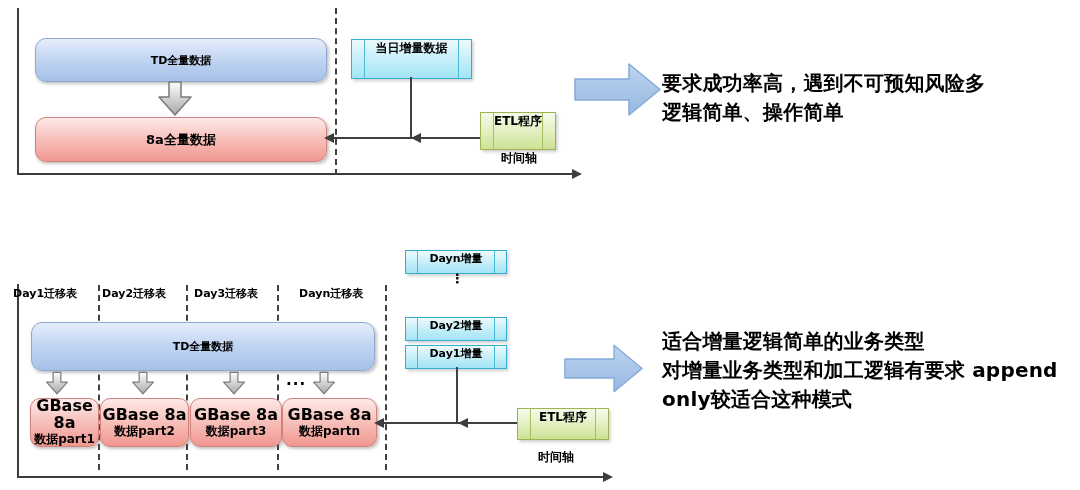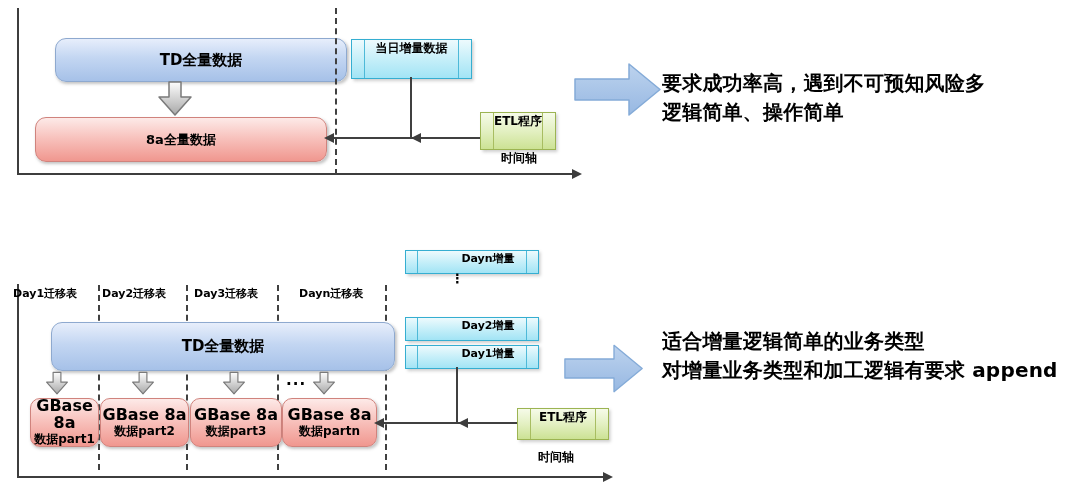--- a/index.html
+++ b/index.html
@@ -11,33 +11,33 @@
   .line-h{position:absolute;height:2px;background:#3d3d3d;}
   .line-v{position:absolute;width:2px;background:#3d3d3d;}
   .conn-h{position:absolute;height:2px;background:#404040;}
   .conn-v{position:absolute;width:2px;background:#404040;}
   .dash-v{position:absolute;width:0;border-left:2px dashed #404040;}
   .tri-right{position:absolute;width:0;height:0;border-top:5px solid transparent;border-bottom:5px solid transparent;border-left:10px solid #3d3d3d;}
   .tri-left{position:absolute;width:0;height:0;border-top:5px solid transparent;border-bottom:5px solid transparent;border-right:10px solid #3d3d3d;}
   
   .box{position:absolute;display:flex;align-items:center;justify-content:center;
        border-radius:11px;font-weight:bold;box-shadow:1.5px 2px 3px rgba(90,90,90,.35);}
-  .box.blue{background:linear-gradient(180deg,#e7eefb 0%,#c3d6f2 45%,#a6c1e8 100%);border:1px solid #8ea9cf;font-size:15px;margin-left:20px;}
+  .box.blue{background:linear-gradient(180deg,#e7eefb 0%,#c3d6f2 45%,#a6c1e8 100%);border:1px solid #8ea9cf;font-size:11px;}
   .box.red{background:linear-gradient(180deg,#fdeae8 0%,#f8c3be 45%,#f0978f 100%);border:1px solid #d0837d;font-size:13px;}
   .gbase{flex-direction:column;line-height:17px;text-align:center;border-radius:10px;}
   .gbase .l1{font-size:16px;font-weight:bold;}
   .gbase .l2{font-size:12px;font-weight:bold;}
   
   .pbox{position:absolute;display:flex;align-items:flex-start;justify-content:center;
         font-weight:bold;box-shadow:1.5px 2px 3px rgba(90,90,90,.3);}
   .pbox::before,.pbox::after{content:"";position:absolute;top:0;bottom:0;width:1px;}
   .pbox::before{left:12px;} .pbox::after{right:12px;}
   .pbox.cyan{background:linear-gradient(180deg,#edfafd 0%,#c6eff9 50%,#a2e4f5 100%);border:1px solid #35aed1;font-size:12px;}
   .pbox.cyan::before,.pbox.cyan::after{background:#4db9d8;}
-  .pbox.cyan.small{font-size:11px;padding-left:32px;}
+  .pbox.cyan.small{font-size:11px;}
   .pbox.cyan.small::before{left:11px;} .pbox.cyan.small::after{right:11px;}
   .pbox.green{background:linear-gradient(180deg,#f6fbe9 0%,#e3f0c2 50%,#cce294 100%);border:1px solid #9cb452;font-size:12px;}
   .pbox.green::before,.pbox.green::after{background:#a8bd61;}
   .daylabel{position:absolute;width:84px;text-align:left;font-size:11px;font-weight:bold;white-space:nowrap;}
   .axislabel{position:absolute;font-size:12px;font-weight:bold;white-space:nowrap;}
   .note{position:absolute;font-size:20px;font-weight:bold;line-height:29px;white-space:nowrap;letter-spacing:0.2px;}
   .dots{position:absolute;font-size:13px;font-weight:bold;line-height:9px;text-align:center;}
   .ellipsis{position:absolute;font-size:15px;font-weight:bold;letter-spacing:1px;}
   svg.shape{position:absolute;overflow:visible;}
 </style>
@@ -173,15 +173,16 @@
 
   <div class="axislabel" style="left:538px;top:449px">时间轴</div>
 
   <svg class="shape" style="left:564px;top:341px" width="80" height="55" viewBox="0 0 88 57">
     <path d="M1 18 H55 V3 L86 28.5 L55 54 V39 H1 Z" fill="url(#gradBlue)" stroke="#84abd8" stroke-width="1.5" stroke-linejoin="round"></path>
   </svg>
 
   <div class="note" style="left:662px;top:327px">
     <div>适合增量逻辑简单的业务类型</div>
     <div>对增量业务类型和加工逻辑有要求 append</div>
+    <div>only较适合这种模式</div>
   </div>
 
 </div>
 
 </body></html>

